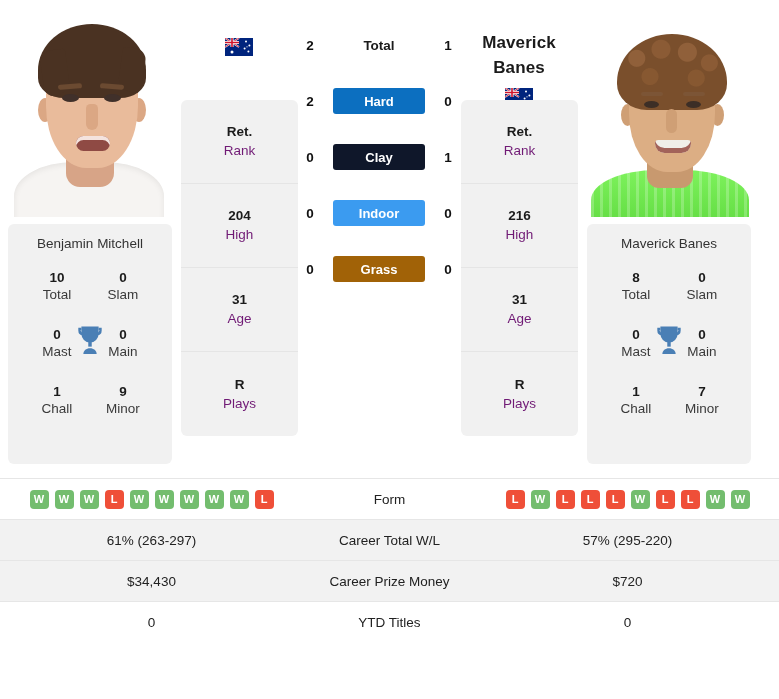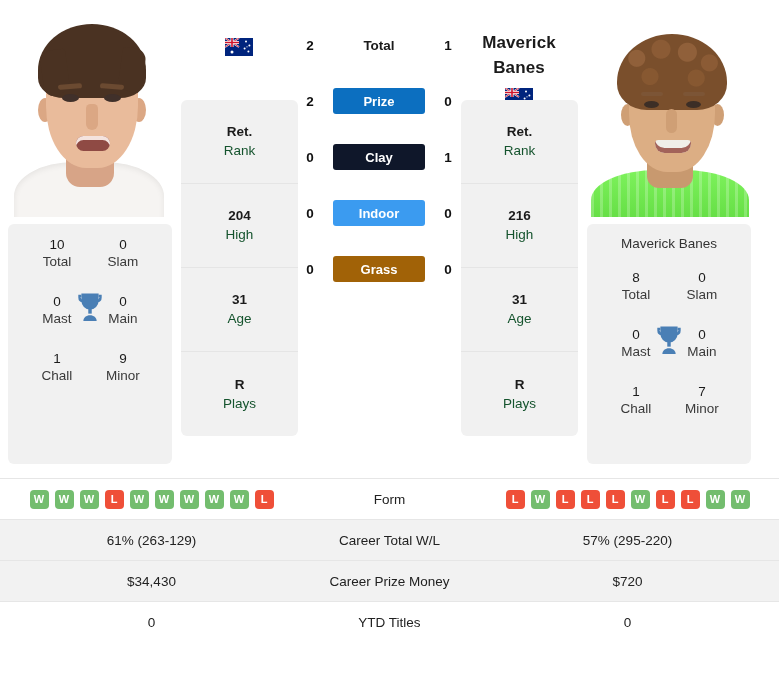--- a/index.html
+++ b/index.html
@@ -158,21 +158,21 @@
   }
   .tg-row {
     display: flex;
     justify-content: space-between;
     padding: 0 10px;
     margin-bottom: 22px;
   }
   .tg-cell { width: 62px; }
   .tg-val {
     font-size: 13.5px;
-    font-weight: normal;
+    font-weight: bold;
     color: #1b1b1b;
     line-height: 17px;
   }
   .tg-lab {
     font-size: 13.5px;
     color: #3a3a3a;
     line-height: 18px;
   }
   .trophy-icon {
     position: absolute;
@@ -225,21 +225,21 @@
   }
   .info-cell:last-child { border-bottom: none; }
   .info-val {
     font-size: 13.5px;
     font-weight: bold;
     color: #1b1b1b;
     line-height: 18px;
   }
   .info-lab {
     font-size: 13.5px;
-    color: #14532d;
+    color: #701a75;
     line-height: 19px;
   }
 
   
   .center-col {
     width: 160px;
     flex: 0 0 160px;
     position: relative;
     padding-top: 30px;
   }
@@ -335,20 +335,21 @@
           <div class="p-hair"></div>
           <div class="p-brow l"></div>
           <div class="p-brow r"></div>
           <div class="p-eye l"></div>
           <div class="p-eye r"></div>
           <div class="p-nose"></div>
           <div class="p-mouth"></div>
         </div>
       </div>
       <div class="summary-box">
+        <div class="summary-name">Benjamin Mitchell</div>
         <div class="trophy-grid">
           <svg class="trophy-icon" viewBox="0 0 24 26" aria-hidden="true">
             <path d="M5 2h14v6a7 7 0 0 1-14 0V2z" fill="#4a7fb5"></path>
             <path d="M5 3H2.5v2.2A4.3 4.3 0 0 0 6.2 9.4l.4-1.9A2.5 2.5 0 0 1 4.4 5.1V4.8H5V3z" fill="#4a7fb5"></path>
             <path d="M19 3h2.5v2.2a4.3 4.3 0 0 1-3.7 4.2l-.4-1.9a2.5 2.5 0 0 0 2.2-2.4V4.8H19V3z" fill="#4a7fb5"></path>
             <rect x="10.6" y="13.4" width="2.8" height="5" fill="#4a7fb5"></rect>
             <path d="M6.6 24.4c0-2.7 2.4-4.6 5.4-4.6s5.4 1.9 5.4 4.6H6.6z" fill="#4a7fb5"></path>
           </svg>
           <div class="tg-row">
             <div class="tg-cell">
@@ -422,21 +423,21 @@
     </div>
 
     <div class="center-col">
       <div class="srow">
         <div class="sc">2</div>
         <div class="sbar plain">Total</div>
         <div class="sc">1</div>
       </div>
       <div class="srow">
         <div class="sc">2</div>
-        <div class="sbar" style="background:#0c6fc0">Prize</div>
+        <div class="sbar" style="background:#0c6fc0">Hard</div>
         <div class="sc">0</div>
       </div>
       <div class="srow">
         <div class="sc">0</div>
         <div class="sbar" style="background:#0f172a">Clay</div>
         <div class="sc">1</div>
       </div>
       <div class="srow">
         <div class="sc">0</div>
         <div class="sbar" style="background:#3b9bf0">Indoor</div>
@@ -580,21 +581,21 @@
               <span class="badge l">L</span>
               <span class="badge w">W</span>
               <span class="badge l">L</span>
               <span class="badge l">L</span>
               <span class="badge w">W</span>
               <span class="badge w">W</span>
             </div>
         </td>
       </tr>
       <tr class="shaded">
-        <td class="col-side">61% (263-129)</td>
+        <td class="col-side">61% (263-297)</td>
         <td class="col-mid stat-label">Career Total W/L</td>
         <td class="col-side">57% (295-220)</td>
       </tr>
       <tr class="shaded">
         <td class="col-side">$34,430</td>
         <td class="col-mid stat-label">Career Prize Money</td>
         <td class="col-side">$720</td>
       </tr>
       <tr>
         <td class="col-side">0</td>

